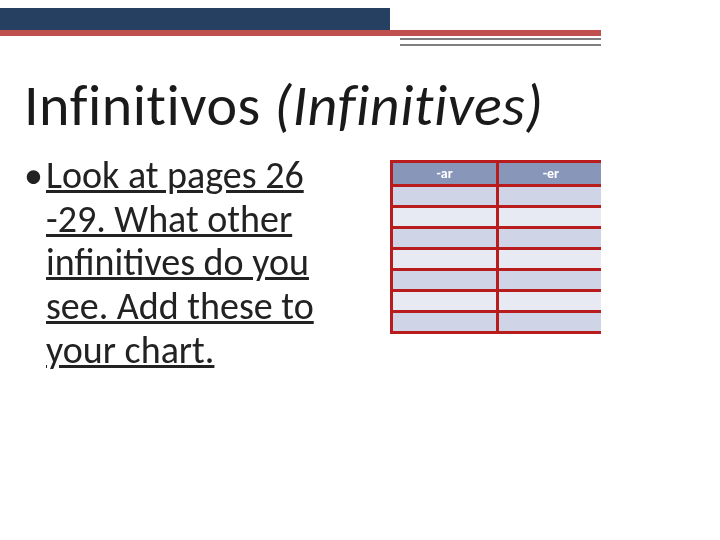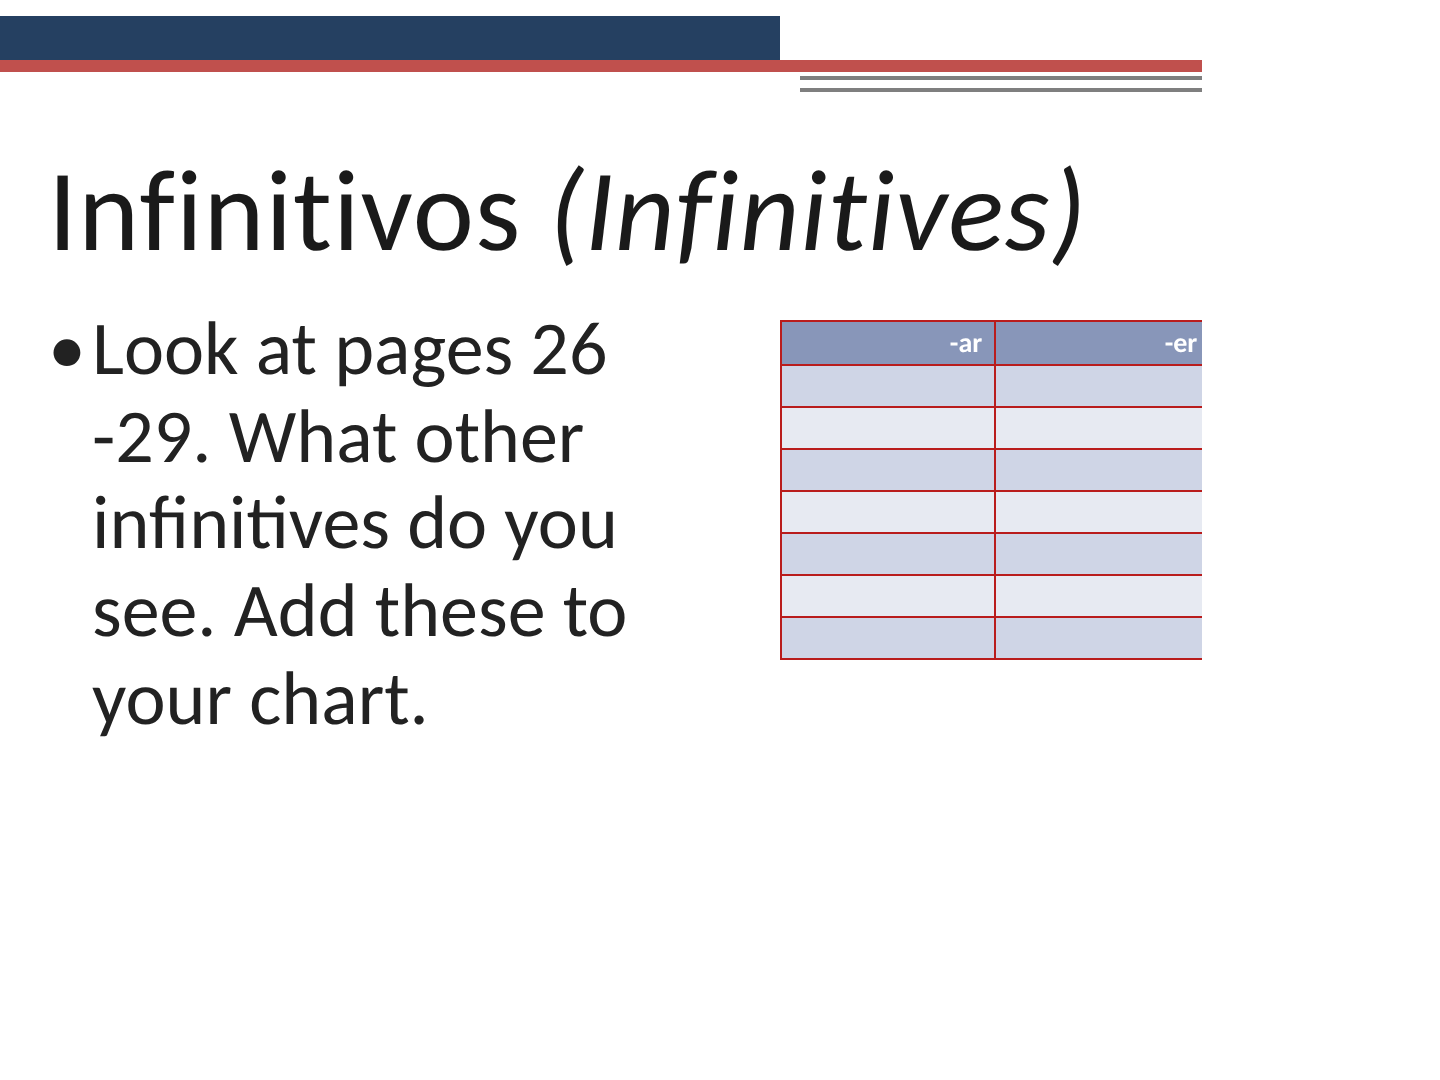--- a/index.html
+++ b/index.html
@@ -12,24 +12,24 @@
   .rule-1   { position: absolute; top: 38px; left: 400px; width: 320px; height: 2px; background: #7f7f7f; }
   .rule-2   { position: absolute; top: 44px; left: 400px; width: 320px; height: 2px; background: #7f7f7f; }
 
   .title { position: absolute; top: 70px; left: 24px; width: 680px; font-size: 58px; font-weight: 400; letter-spacing: 0.5px; color: #1a1a1a; }
   .title .plain { font-style: normal; }
   .title .ital  { font-style: italic; }
 
   .body { position: absolute; top: 154px; left: 24px; width: 345px; font-size: 38px; line-height: 1.15; }
   .bullet { display: flex; }
   .dot { width: 22px; flex: 0 0 22px; font-size: 38px; line-height: 1.15; }
-  .bullet-text { flex: 1; }
+  .bullet-text { flex: 1; text-decoration: underline; }
 
   .table { position: absolute; top: 160px; left: 390px; width: 310px; border-collapse: collapse; font-size: 14px; }
-  .table td, .table th { border: 1px solid #b91c1c; height: 21px; padding: 2px 6px; text-align: right; vertical-align: middle; font-weight: 400; }
+  .table td, .table th { border: 3px solid #b91c1c; height: 21px; padding: 2px 6px; text-align: center; vertical-align: middle; font-weight: 400; }
   .table thead th { background: #8896b9; color: #fff; font-weight: 700; }
   .table tbody tr.light td { background: #e7eaf2; }
   .table tbody tr.dark  td { background: #cfd5e6; }
 </style>
 </head>
 <body>
 <div class="slide">
 
   <div class="bar-blue"></div>
   <div class="bar-red"></div>

